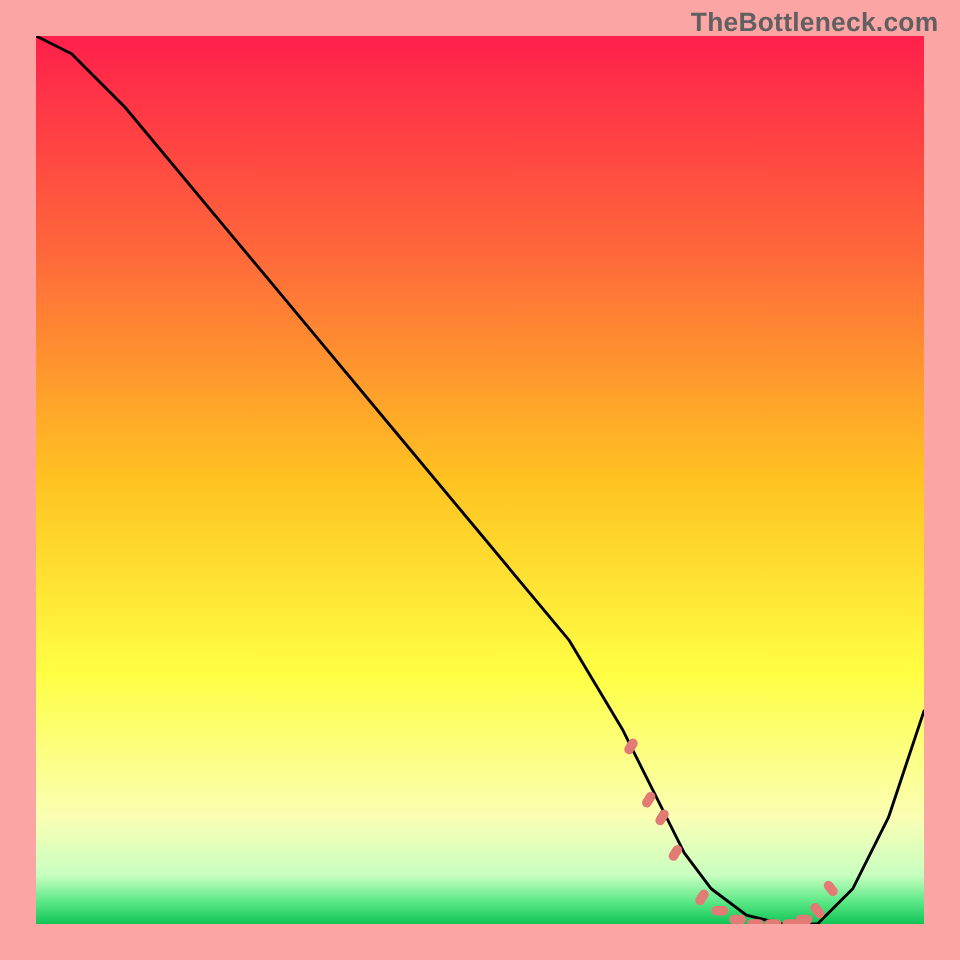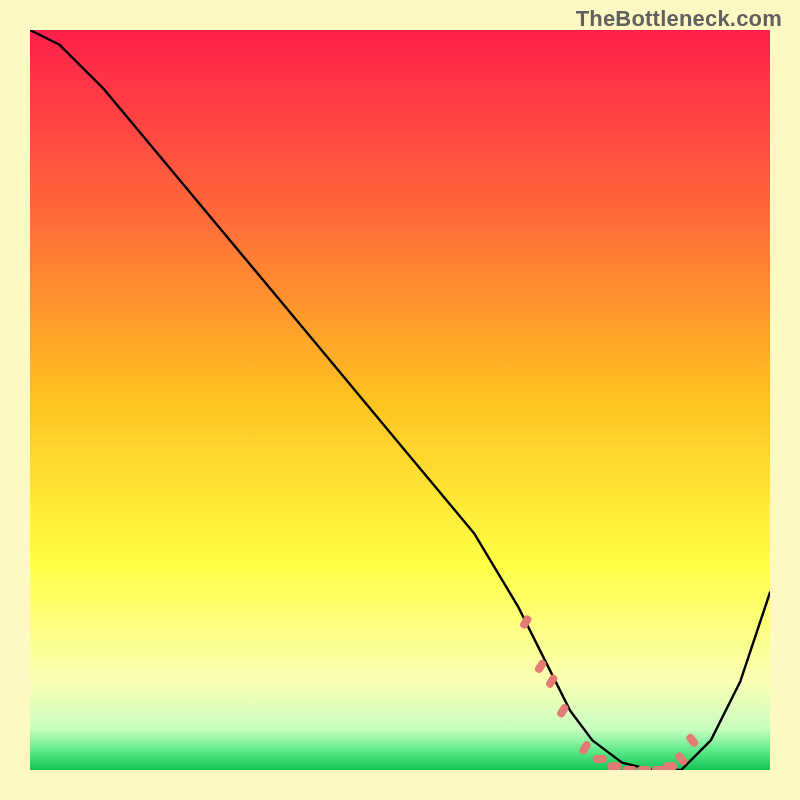--- a/index.html
+++ b/index.html
@@ -7,21 +7,21 @@
     padding: 0;
     width: 800px;
     height: 800px;
     background: #000000;
     overflow: hidden;
   }
   .outer {
     position: relative;
     width: 800px;
     height: 800px;
-    background: #fef9c3;
+    background: #fca5a5;
   }
   .plot-area {
     position: absolute;
     left: 30px;
     top: 30px;
     width: 740px;
     height: 740px;
   }
   .plot-area svg {
     display: block;

